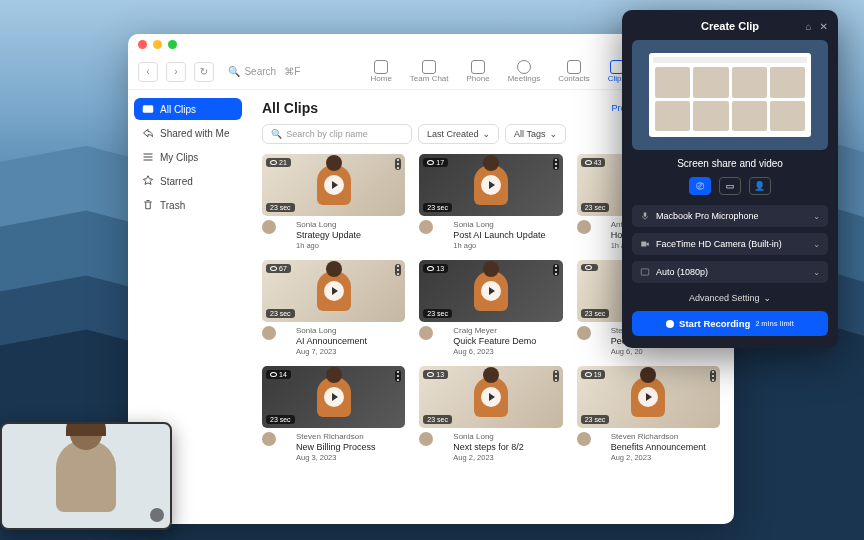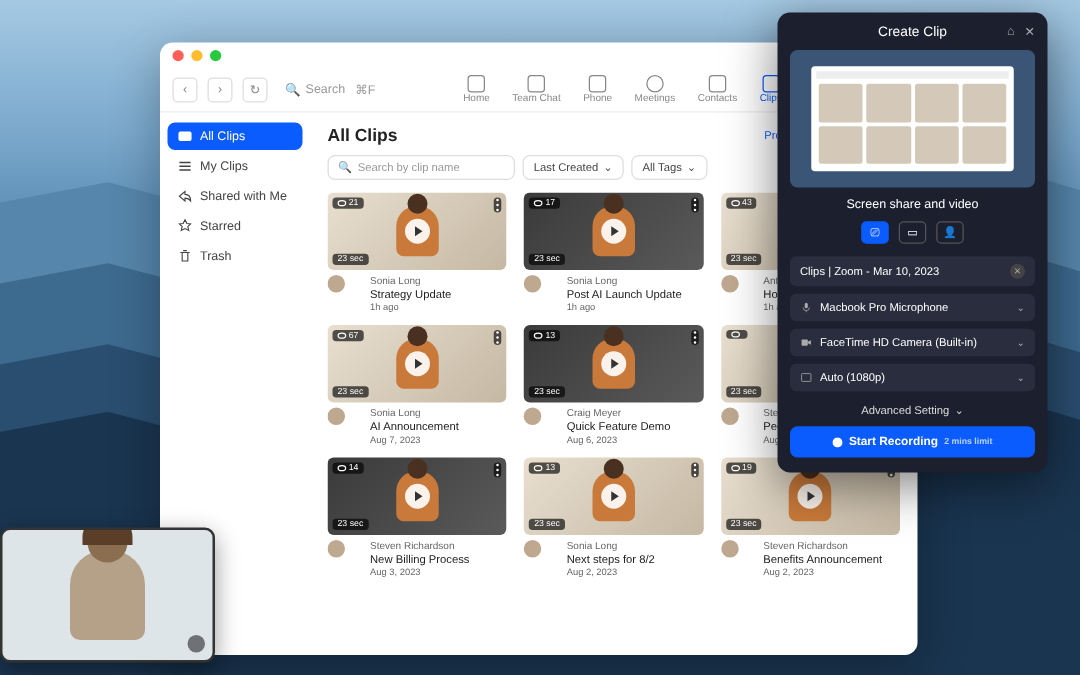--- a/index.html
+++ b/index.html
@@ -56,21 +56,21 @@
 .kdot{width:2px;height:2px;background:#fff;border-radius:50%}
 .cinfo{display:flex;gap:20px;margin-top:4px}
 .avatar{width:14px;height:14px;border-radius:50%;background:#bfa890;flex-shrink:0}
 .ctext{display:flex;flex-direction:column;font-size:8px;color:#666}
 .cauthor{font-size:8px}
 .ctitle{font-size:9px;color:#222;font-weight:500;margin-top:1px}
 .cdate{font-size:7.5px;margin-top:1px}
 
 .modal{position:absolute;right:26px;top:10px;width:216px;background:#1c1f2e;border-radius:10px;box-shadow:0 10px 40px rgba(0,0,0,.5);padding:10px 10px 12px;display:flex;flex-direction:column;color:#fff}
 .mhdr{display:flex;align-items:center;justify-content:center;position:relative;margin-bottom:8px}
-.mhtitle{font-size:11px;font-weight:400}
+.mhtitle{font-size:11px;font-weight:700}
 .mhicn{position:absolute;display:flex;gap:8px;right:0;font-size:10px;color:#aaa}
 .preview{background:#3a5575;border-radius:6px;padding:8px;height:110px;display:flex;align-items:center;justify-content:center;margin-bottom:8px}
 .pminiapp{background:#fff;border-radius:3px;width:90%;height:90%;position:relative;overflow:hidden}
 .pminiapp::before{content:'';position:absolute;top:4px;left:4px;right:4px;height:6px;background:#eee}
 .pgrid{position:absolute;top:14px;left:6px;right:6px;bottom:6px;display:grid;grid-template-columns:repeat(4,1fr);grid-template-rows:repeat(2,1fr);gap:3px}
 .pcell{background:#d4c9b8;border-radius:2px}
 .ssvt{text-align:center;font-size:10px;font-weight:500;margin-bottom:8px}
 .modepick{display:flex;justify-content:center;gap:8px;margin-bottom:10px}
 .mopt{width:22px;height:18px;border:1px solid #555;border-radius:4px;display:flex;align-items:center;justify-content:center;font-size:9px}
 .mopt.active{background:#0b5cff;border-color:#0b5cff}
@@ -151,29 +151,29 @@
   <div class="content">
     <div class="sidebar">
       <div class="sitem active">
         <span class="sicn"><svg viewBox="0 0 16 16">
               <rect x="1" y="3" width="14" height="10" rx="2" fill="currentColor"></rect>
             </svg></span>
         <span>All Clips</span>
       </div>
       <div class="sitem">
         <span class="sicn"><svg viewBox="0 0 16 16">
+              <path d="M2 8l6-5v3c5 0 6 4 6 7-2-3-6-3-6-3v3z" fill="none" stroke="currentColor" stroke-width="1.2"></path>
+            </svg></span>
+        <span>Shared with Me</span>
+      </div>
+      <div class="sitem">
+        <span class="sicn"><svg viewBox="0 0 16 16">
               <path d="M2 4h12M2 8h12M2 12h12" stroke="currentColor" stroke-width="1.5"></path>
             </svg></span>
         <span>My Clips</span>
-      </div>
-      <div class="sitem">
-        <span class="sicn"><svg viewBox="0 0 16 16">
-              <path d="M2 8l6-5v3c5 0 6 4 6 7-2-3-6-3-6-3v3z" fill="none" stroke="currentColor" stroke-width="1.2"></path>
-            </svg></span>
-        <span>Shared with Me</span>
       </div>
       <div class="sitem">
         <span class="sicn"><svg viewBox="0 0 16 16">
               <path d="M8 1l2 4 4 .5-3 3 1 4-4-2-4 2 1-4-3-3 4-.5z" fill="none" stroke="currentColor" stroke-width="1.2"></path>
             </svg></span>
         <span>Starred</span>
       </div>
       <div class="sitem">
         <span class="sicn"><svg viewBox="0 0 16 16">
               <path d="M3 4h10M5 4v9h6V4M6 2h4" fill="none" stroke="currentColor" stroke-width="1.2"></path>
@@ -445,24 +445,20 @@
           <div class="pcell"></div>
           <div class="pcell"></div>
         </div>
       </div>
   </div>
   <div class="ssvt">Screen share and video</div>
   <div class="modepick">
     <div class="mopt active">⎚</div>
     <div class="mopt">▭</div>
     <div class="mopt">👤</div>
-  </div>
-  <div class="mfield">
-    <input value="Clips | Zoom - Mar 10, 2023" style="">
-    <div class="clrbtn">✕</div>
   </div>
   <div class="mfield">
     <span class="mfld-icn"><svg viewBox="0 0 16 16">
           <rect x="6" y="2" width="4" height="7" rx="2" fill="currentColor"></rect>
           <path d="M4 8a4 4 0 008 0M8 12v2" stroke="currentColor" fill="none"></path>
         </svg></span>
     <span>Macbook Pro Microphone</span>
     <span class="chev">⌄</span>
   </div>
   <div class="mfield">

